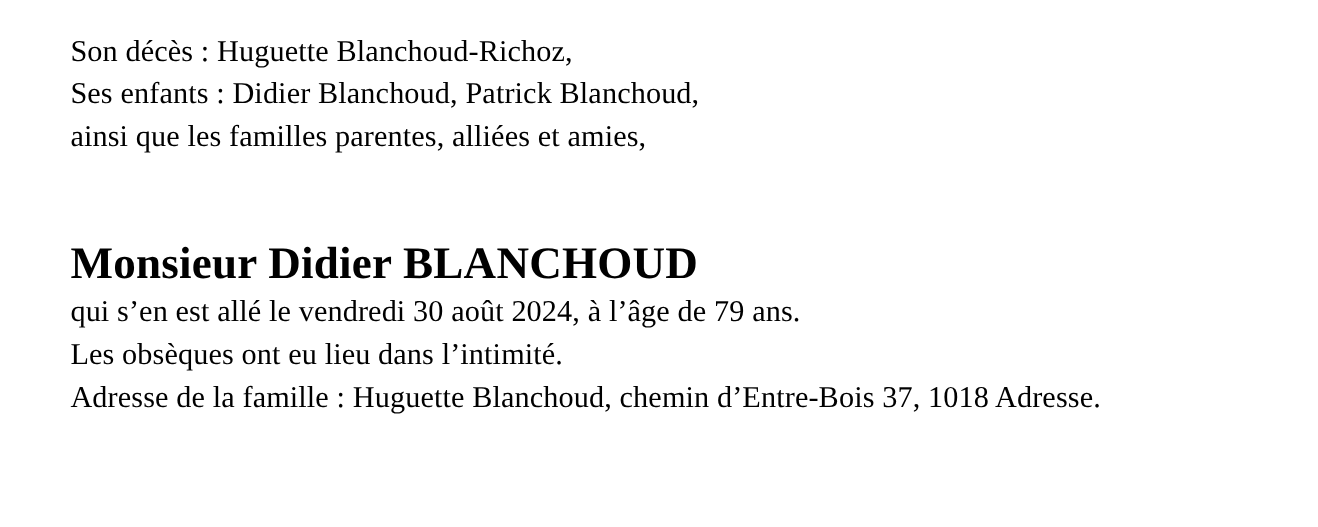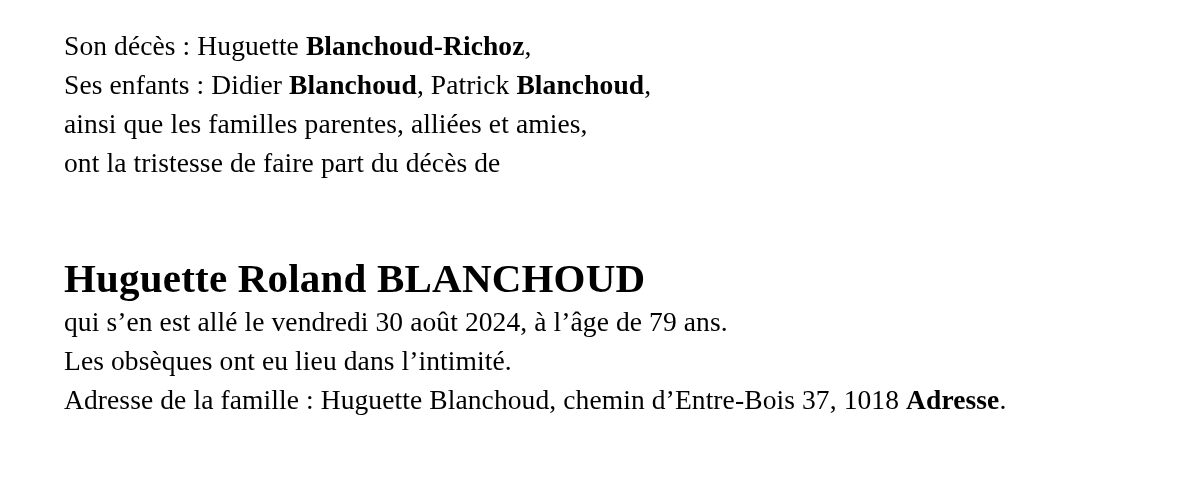--- a/index.html
+++ b/index.html
@@ -21,21 +21,21 @@
     box-sizing: border-box;
     padding: 22px 60px 0 64px;
   }
   .line {
     font-size: 27.5px;
     line-height: 39px;
     white-space: nowrap;
     letter-spacing: 0.1px;
   }
   .bold {
-    font-weight: bold;
+    font-weight: normal;
     text-align: right;
   }
   .block-intro {
     margin-top: 4px;
   }
   .deceased-name {
     font-size: 41px;
     font-weight: bold;
     line-height: 48px;
     white-space: nowrap;
@@ -57,27 +57,24 @@
     </div>
 
     <div class="line">
       <span>Ses enfants : Didier </span><span class="bold">Blanchoud</span><span>, Patrick </span><span class="bold">Blanchoud</span><span>,</span>
     </div>
 
     <div class="line">
       <span>ainsi que les familles parentes, alliées et amies,</span>
     </div>
 
-    <div class="line">
-      <span>ont la tristesse de faire part du décès de</span>
-    </div>
 
   </div>
 
-  <div class="deceased-name">Huguette Roland BLANCHOUD</div>
+  <div class="deceased-name">Monsieur Didier BLANCHOUD</div>
 
   <div class="block-details">
 
     <div class="line">
       <span>qui s’en est allé le vendredi 30 août 2024, à l’âge de 79 ans.</span>
     </div>
 
     <div class="line">
       <span>Les obsèques ont eu lieu dans l’intimité.</span>
     </div>

